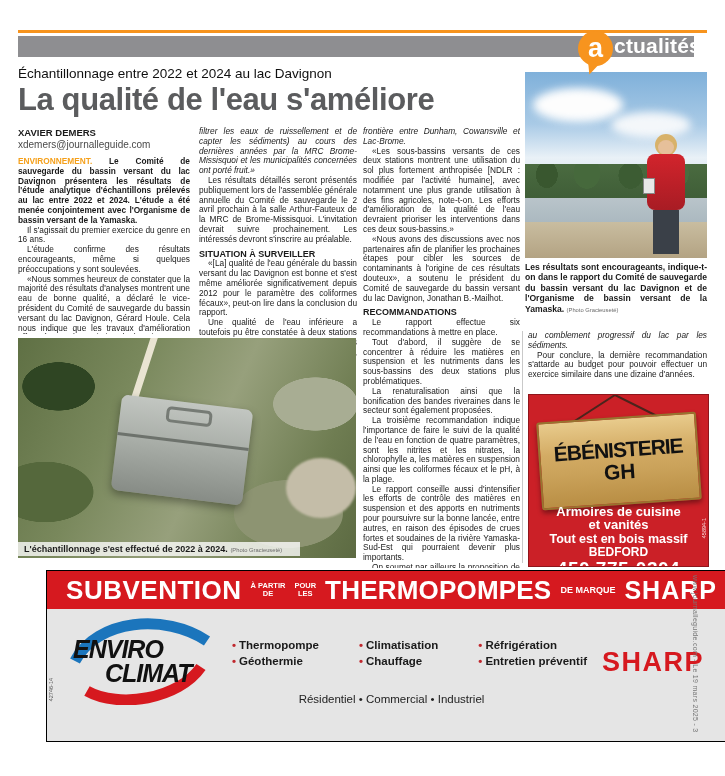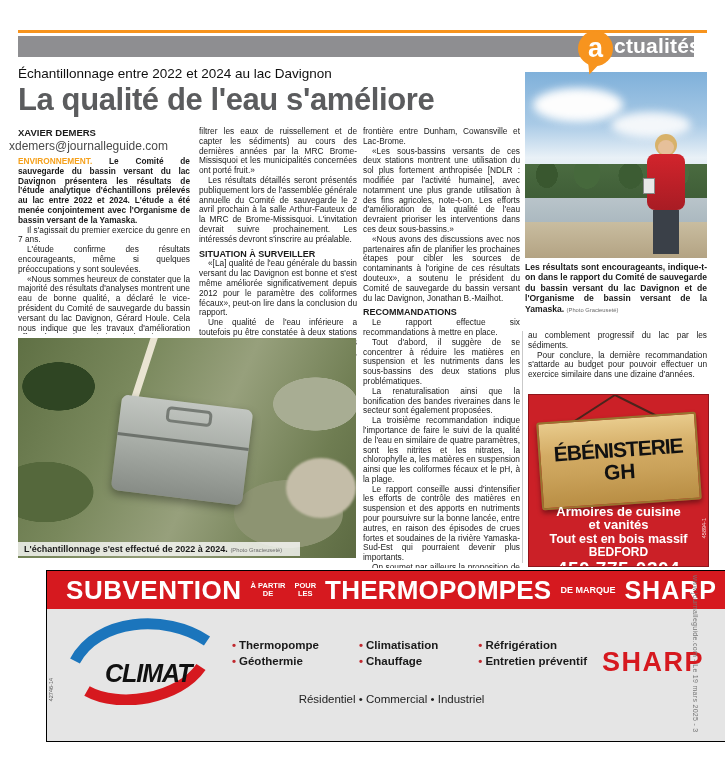--- a/index.html
+++ b/index.html
@@ -12,25 +12,25 @@
   .section-wrap{top:31px;right:24px;display:flex;align-items:center;height:30px;}
   .bubble{position:relative;width:35px;height:35px;border-radius:50%;background:#F7941E;color:#fff;
           font-weight:bold;font-size:27px;display:flex;align-items:center;justify-content:center;z-index:3;top:2px;}
   .bubble-tail{position:absolute;left:8px;top:30px;width:0;height:0;border-left:5px solid transparent;
           border-right:8px solid transparent;border-top:14px solid #F7941E;transform:rotate(14deg);}
   .section-rest{color:#fff;font-weight:bold;font-size:21px;letter-spacing:.2px;margin-left:1px;position:relative;z-index:2;}
   
   .kicker{left:18px;top:66px;font-size:13.5px;font-weight:normal;color:#0f0f0f;}
   .headline{left:18px;top:82px;font-size:31px;font-weight:bold;color:#5B5C5E;letter-spacing:-.4px;}
   .author{left:18px;top:127px;font-size:9.5px;font-weight:bold;}
-  .email{left:9px;top:139px;font-size:12px;color:#4a4a4a;}
+  .email{left:18px;top:139px;font-size:10px;color:#4a4a4a;}
   
   .col{font-size:8.3px;line-height:9.8px;text-align:justify;overflow:hidden;}
   .col p{margin:0;text-indent:9px;}
-  .col p.noind{text-indent:0;}
+  .col p.noind{text-indent:0;font-style:italic;}
   .col .subhead{font-weight:bold;font-size:9px;margin-top:5px;text-indent:0;text-align:left;}
   .lead{font-weight:bold;text-indent:0 !important;}
   .lead .lab{color:#F5A01B;}
   .col1{left:18px;top:157px;width:172px;height:177px;}
   .col2{left:199px;top:127px;width:158px;height:233px;}
   .col3{left:363px;top:127px;width:157px;height:441px;}
   .col4{left:528px;top:331px;width:179px;height:64px;}
   .colrule{left:522px;top:331px;width:1px;height:232px;background:#c9c9c9;}
   
   .photo-top{left:525px;top:72px;width:182px;height:186px;overflow:hidden;}
@@ -124,42 +124,42 @@
     <span class="section-rest">ctualités</span>
   </div>
 
   <div class="abs kicker">Échantillonnage entre 2022 et 2024 au lac Davignon</div>
   <div class="abs headline">La qualité de l'eau s'améliore</div>
   <div class="abs author">XAVIER DEMERS</div>
   <div class="abs email">xdemers@journalleguide.com</div>
 
   <div class="abs col col1">
     <p class="lead"><span class="lab">ENVIRONNEMENT.</span> <span>Le Comité de sauvegarde du bassin versant du lac Davignon présentera les résultats de l'étude analytique d'échantillons prélevés au lac entre 2022 et 2024. L'étude a été menée conjointement avec l'Organisme de bassin versant de la Yamaska.</span></p>
-    <p>Il s'agissait du premier exercice du genre en 7 ans.</p>
+    <p>Il s'agissait du premier exercice du genre en 16 ans.</p>
     <p>L'étude confirme des résultats encourageants, même si quelques préoccupations y sont soulevées.</p>
     <p>«Nous sommes heureux de constater que la majorité des résultats d'analyses montrent une eau de bonne qualité, a déclaré le vice-président du Comité de sauvegarde du bassin versant du lac Davignon, Gérard Houle. Cela nous indique que les travaux d'amélioration effectués sur le territoire du bassin versant (ex. : trappes à sédiments qui permettent de</p>
   </div>
 
   <div class="abs col col2">
     <p class="noind">filtrer les eaux de ruissellement et de capter les sédiments) au cours des dernières années par la MRC Brome-Missisquoi et les municipalités concernées ont porté fruit.»</p>
     <p>Les résultats détaillés seront présentés publiquement lors de l'assemblée générale annuelle du Comité de sauvegarde le 2 avril prochain à la salle Arthur-Fauteux de la MRC de Brome-Missisquoi. L'invitation devrait suivre prochainement. Les intéressés devront s'inscrire au préalable.</p>
     <p class="subhead">SITUATION À SURVEILLER</p>
     <p>«[La] qualité de l'eau générale du bassin versant du lac Davignon est bonne et s'est même améliorée significativement depuis 2012 pour le paramètre des coliformes fécaux», peut-on lire dans la conclusion du rapport.</p>
     <p>Une qualité de l'eau inférieure a toutefois pu être constatée à deux stations suivies lors du projet. Il s'agit des stations Marsh-Scottsmore et Affluent YSE-Haman, situées toutes les deux à proximité de la</p>
   </div>
 
   <div class="abs col col3">
     <p class="noind">frontière entre Dunham, Cowansville et Lac-Brome.</p>
     <p>«Les sous-bassins versants de ces deux stations montrent une utilisation du sol plus fortement anthropisée [NDLR : modifiée par l'activité humaine], avec notamment une plus grande utilisation à des fins agricoles, note-t-on. Les efforts d'amélioration de la qualité de l'eau devraient prioriser les interventions dans ces deux sous-bassins.»</p>
     <p>«Nous avons des discussions avec nos partenaires afin de planifier les prochaines étapes pour cibler les sources de contaminants à l'origine de ces résultats douteux», a soutenu le président du Comité de sauvegarde du bassin versant du lac Davignon, Jonathan B.-Mailhot.</p>
     <p class="subhead">RECOMMANDATIONS</p>
     <p>Le rapport effectue six recommandations à mettre en place.</p>
     <p>Tout d'abord, il suggère de se concentrer à réduire les matières en suspension et les nutriments dans les sous-bassins des deux stations plus problématiques.</p>
     <p>La renaturalisation ainsi que la bonification des bandes riveraines dans le secteur sont également proposées.</p>
-    <p>La troisième recommandation indique l'importance de faire le suivi de la qualité de l'eau en similaire de quatre paramètres, sont les nitrites et les nitrates, la chlorophylle a, les matières en suspension ainsi que les coliformes fécaux et le pH, à la plage.</p>
+    <p>La troisième recommandation indique l'importance de faire le suivi de la qualité de l'eau en fonction de quatre paramètres, sont les nitrites et les nitrates, la chlorophylle a, les matières en suspension ainsi que les coliformes fécaux et le pH, à la plage.</p>
     <p>Le rapport conseille aussi d'intensifier les efforts de contrôle des matières en suspension et des apports en nutriments pour poursuivre sur la bonne lancée, entre autres, en raison des épisodes de crues fortes et soudaines de la rivière Yamaska-Sud-Est qui pourraient devenir plus importants.</p>
     <p>On soumet par ailleurs la proposition de débuter la planification d'une réponse</p>
   </div>
 
   <div class="abs colrule"></div>
 
   <div class="abs photo-top">
     <div class="pt-sky"></div>
     <div class="pt-cloud1"></div>
     <div class="pt-cloud2"></div>
@@ -216,20 +216,21 @@
       <span class="ec-w2">THERMOPOMPES</span>
       <span class="ec-sm">DE MARQUE</span>
       <span class="ec-brand-w">SHARP</span>
     </div>
 
     <div class="ec-logo">
       <svg width="158" height="90" viewBox="0 0 158 90">
         <path d="M14 46 C 36 4, 104 -2, 146 26" stroke="#1B75BC" stroke-width="11" fill="none"></path>
         <path d="M26 76 C 58 94, 118 84, 140 52" stroke="#D6191F" stroke-width="11" fill="none"></path>
       </svg>
+      <div class="t1">ENVIRO</div>
       <div class="t2">CLIMAT</div>
     </div>
 
 
     <div class="ec-services">
       <div class="ec-sv">
         <div><span class="b">•</span><span>Thermopompe</span></div>
         <div><span class="b">•</span><span>Géothermie</span></div>
       </div>
       <div class="ec-sv">

